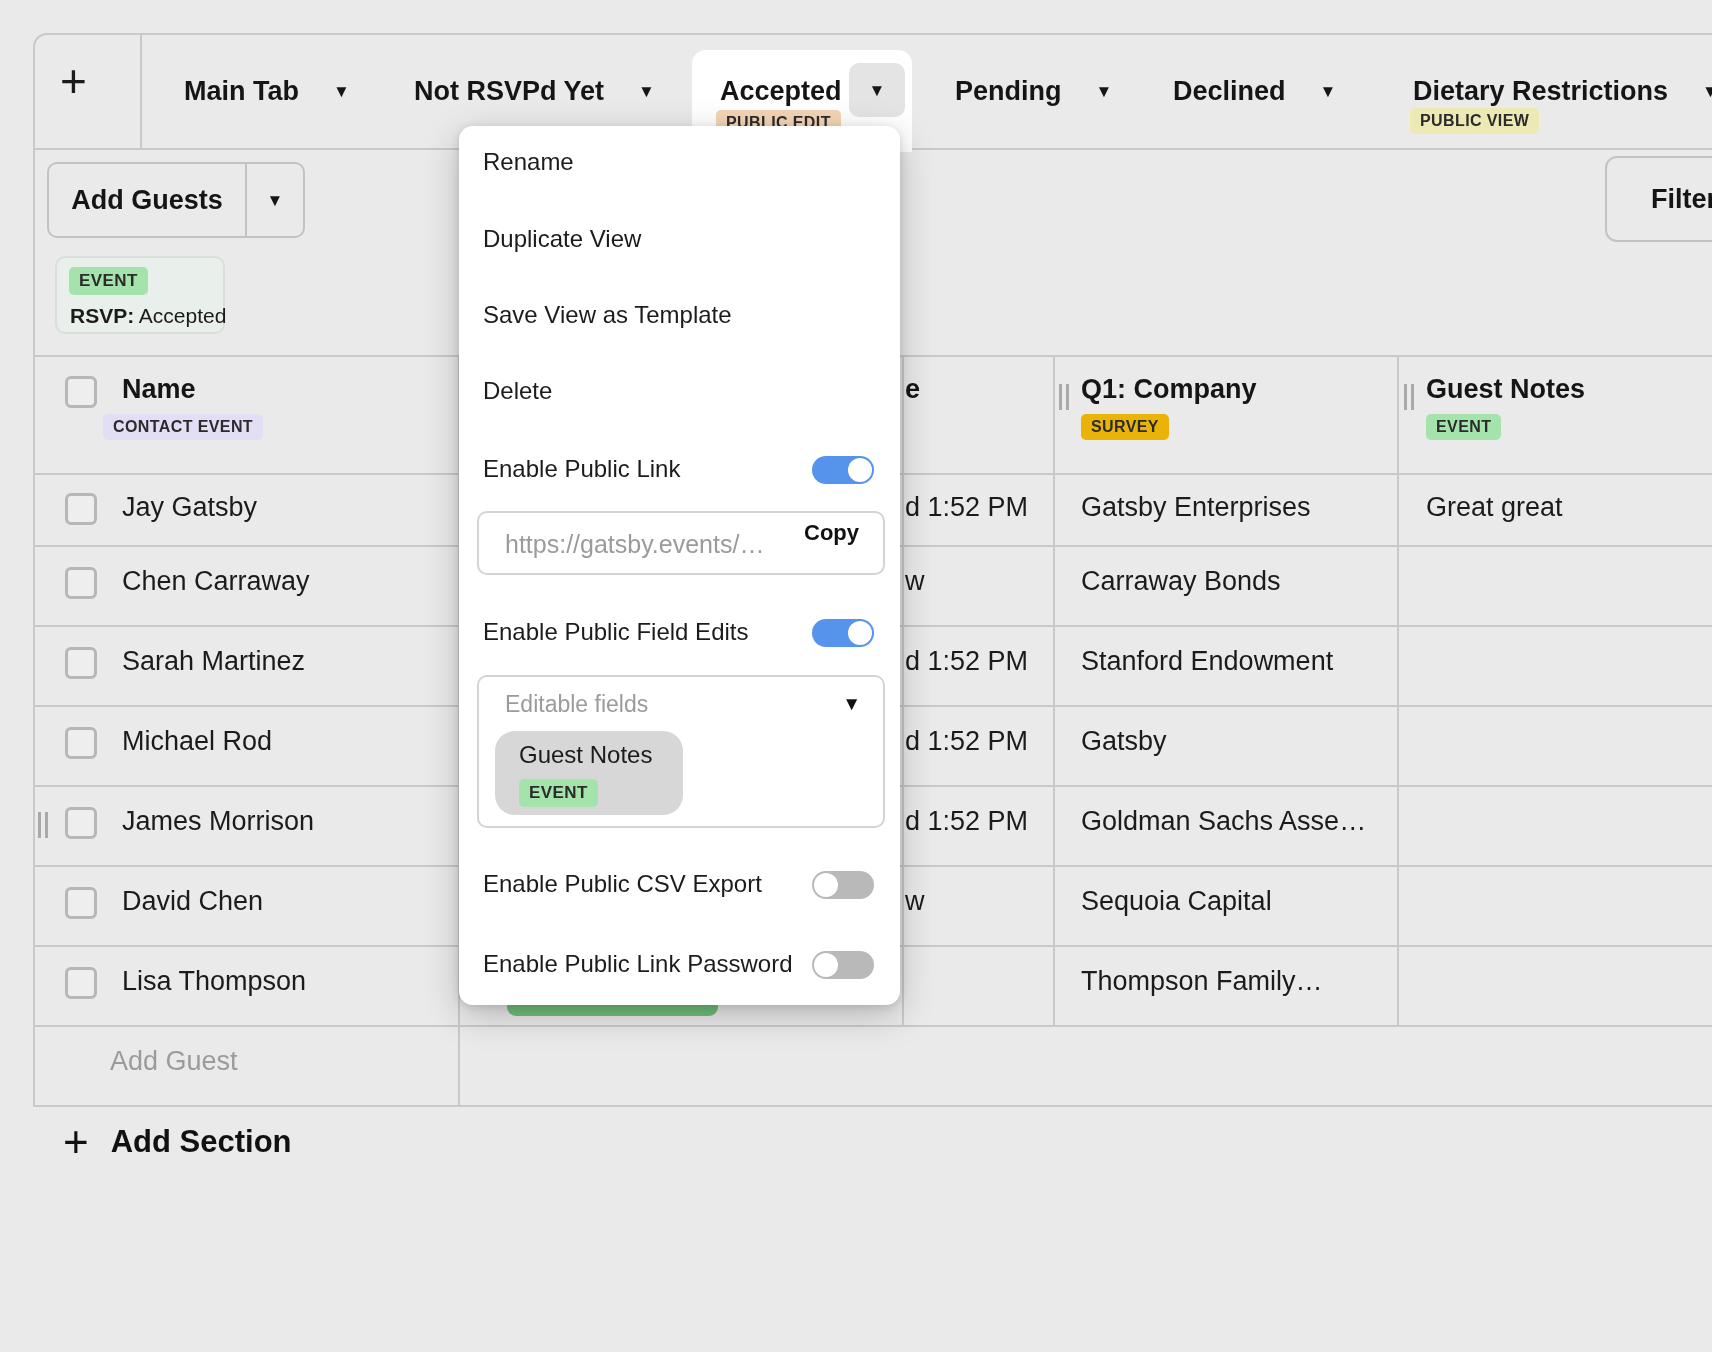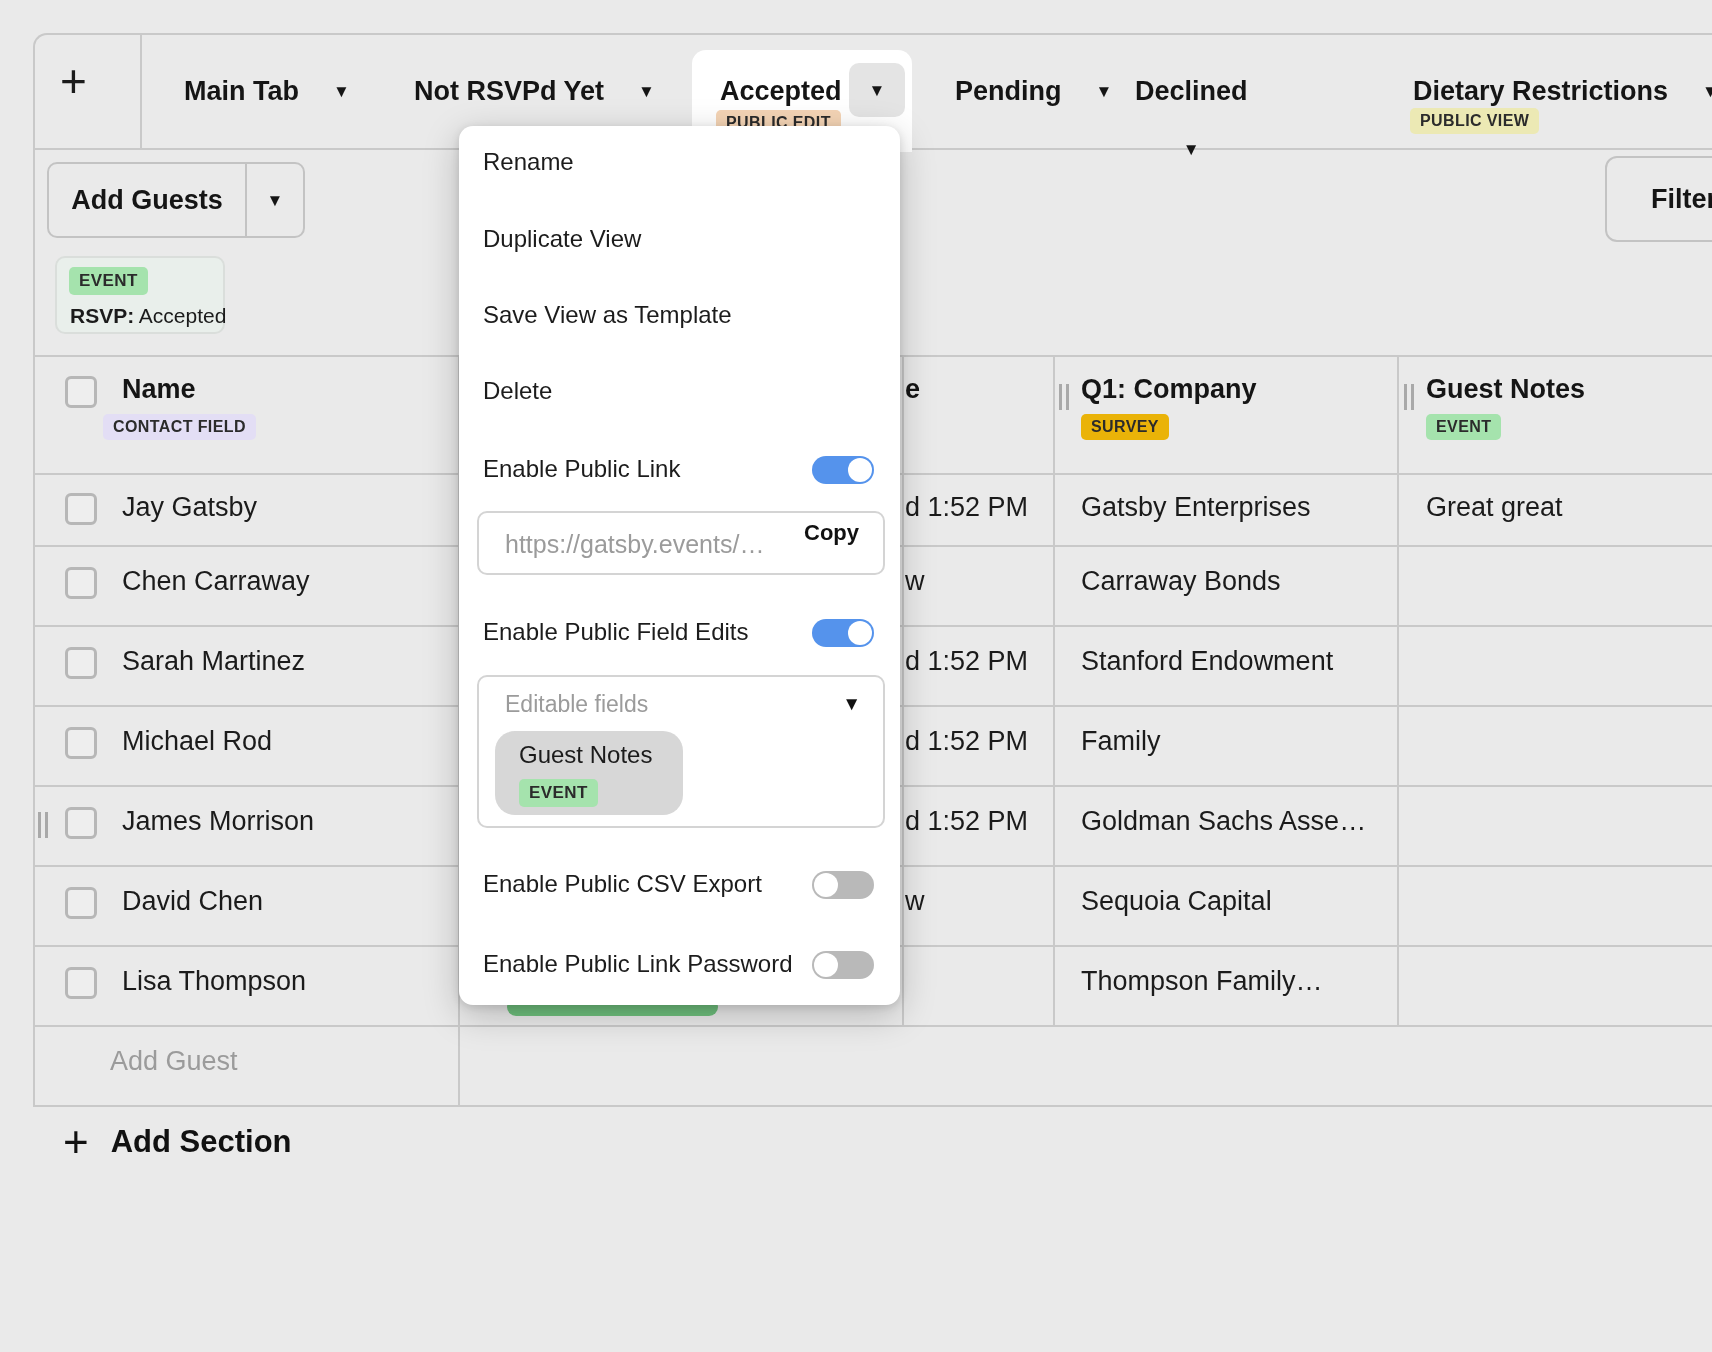--- a/index.html
+++ b/index.html
@@ -118,21 +118,21 @@
     <span class="tab-label">Accepted</span>
     <div class="tab-caret-btn">
       <span class="caret">▼</span>
     </div>
   </div>
   <span class="badge b-peach tab-badge-edit">PUBLIC EDIT</span>
   <div class="tab" style="left:955px;">
     <span class="tab-label">Pending</span>
     <span class="caret">▼</span>
   </div>
-  <div class="tab" style="left:1135px;flex-direction:column;">
+  <div class="tab" style="left:1173px;">
     <span class="tab-label">Declined</span>
     <span class="caret">▼</span>
   </div>
   <div class="tab" style="left:1413px;">
     <span class="tab-label">Dietary Restrictions</span>
     <span class="caret">▼</span>
   </div>
   <span class="badge b-yellow tab-badge-view">PUBLIC VIEW</span>
 
   <div class="add-guests">
@@ -147,21 +147,21 @@
 
   <div class="rsvp-chip">
     <span class="badge b-green">EVENT</span>
     <div class="rsvp-line">
       <b>RSVP:</b><span> Accepted</span>
     </div>
   </div>
 
   <div class="checkbox" style="left:65px; top:376px;"></div>
   <span class="head-text" style="left:122px; top:374px;">Name</span>
-  <span class="badge b-lav" style="position:absolute; left:103px; top:414px;">CONTACT FIELD</span>
+  <span class="badge b-lav" style="position:absolute; left:103px; top:414px;">CONTACT EVENT</span>
   <span class="head-text" style="left:905px; top:374px;">e</span>
   <span class="handle" style="left:1059px; top:384px;">
       <i></i>
       <i></i>
     </span>
   <span class="head-text" style="left:1081px; top:374px;">Q1: Company</span>
   <span class="badge b-purple" style="position:absolute; left:1081px; top:414px;">SURVEY</span>
   <span class="handle" style="left:1404px; top:384px;">
       <i></i>
       <i></i>
@@ -187,21 +187,21 @@
     <div class="checkbox" style="left:65px; top:647px;"></div>
     <span class="cell-text" style="left:122px; top:646px;">Sarah Martinez</span>
     <span class="cell-text" style="left:905px; top:646px;">d 1:52 PM</span>
     <span class="cell-text" style="left:1081px; top:646px;">Stanford Endowment</span>
     <span class="cell-text" style="left:1426px; top:646px;"></span>
   </div>
   <div>
     <div class="checkbox" style="left:65px; top:727px;"></div>
     <span class="cell-text" style="left:122px; top:726px;">Michael Rod</span>
     <span class="cell-text" style="left:905px; top:726px;">d 1:52 PM</span>
-    <span class="cell-text" style="left:1081px; top:726px;">Family</span>
+    <span class="cell-text" style="left:1081px; top:726px;">Gatsby</span>
     <span class="cell-text" style="left:1426px; top:726px;"></span>
   </div>
   <div>
     <span class="handle" style="left:38px; top:812px;">
         <i></i>
         <i></i>
       </span>
     <div class="checkbox" style="left:65px; top:807px;"></div>
     <span class="cell-text" style="left:122px; top:806px;">James Morrison</span>
     <span class="cell-text" style="left:905px; top:806px;">d 1:52 PM</span>

